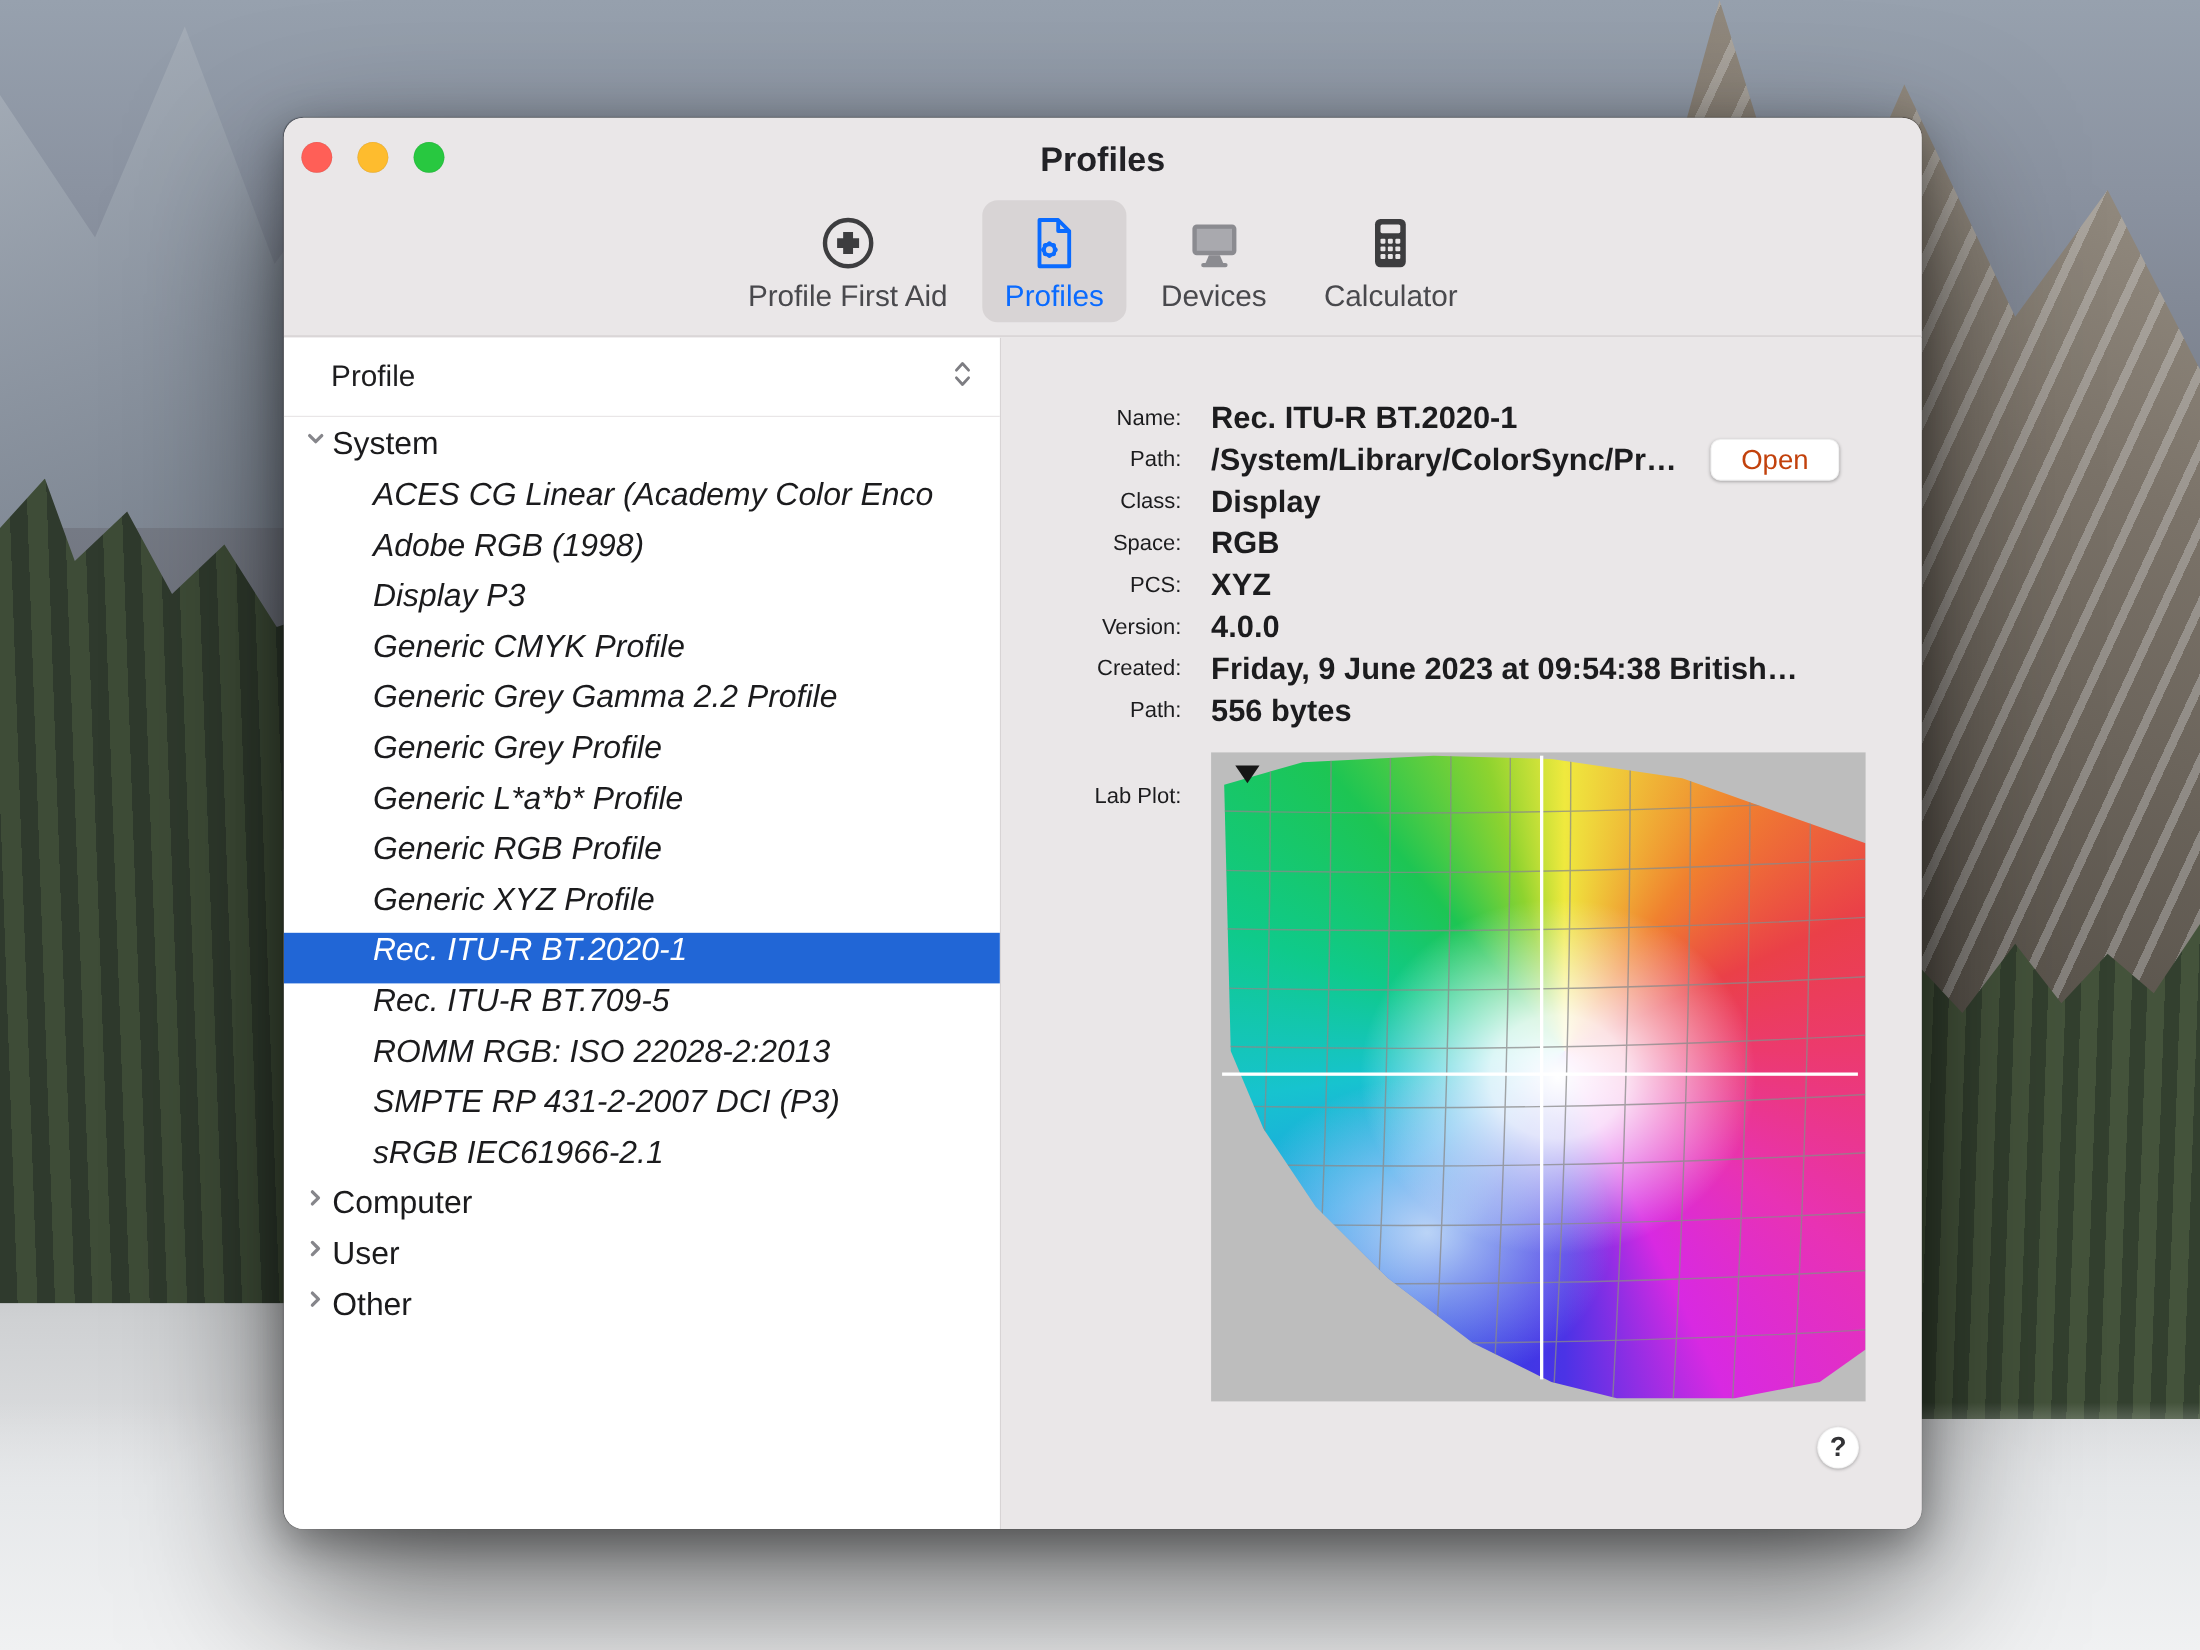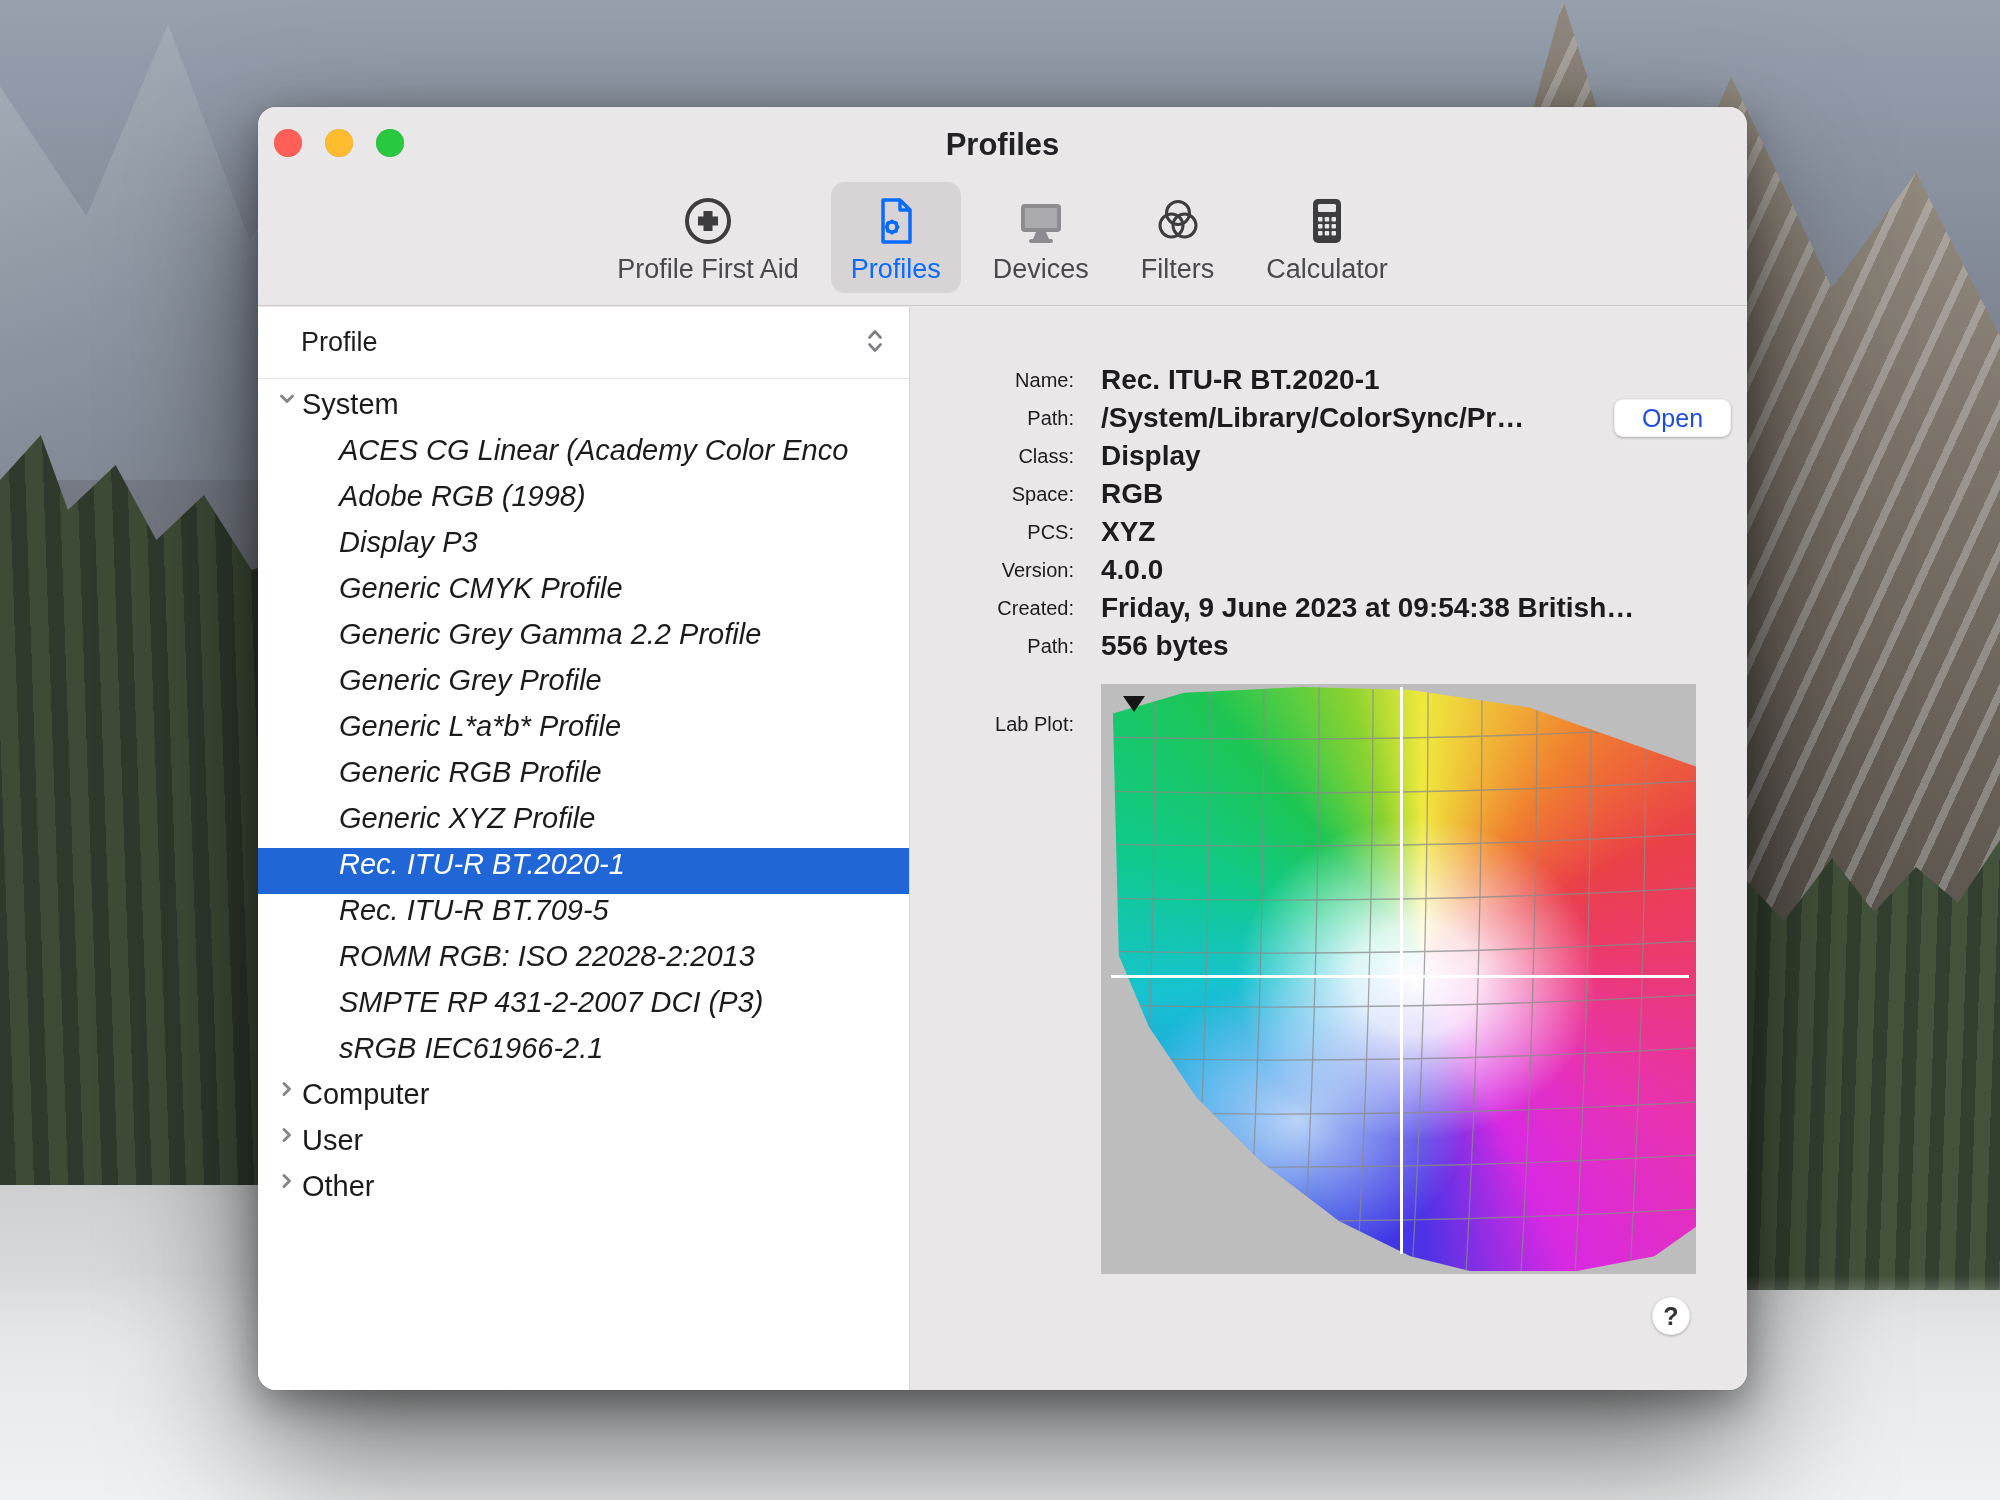--- a/index.html
+++ b/index.html
@@ -69,23 +69,23 @@
   .row .chev { width:30px; margin-left:14px; display:flex; align-items:center; justify-content:center; flex:none; }
   .item-row { padding-left:81px;font-style:italic; }
   .item-row.selected { background:#2166d6; color:#ffffff; }
 
   .details { flex:1; position:relative; background:#eae7e8; }
   .detail-grid { display:grid; grid-template-columns:164px 1fr; column-gap:27px; padding-top:54px; }
   .d-label { text-align:right; font-size:20px; color:#1c1c1e; line-height:38px; }
   .d-value { font-size:28px; font-weight:700; color:#1c1c1e; line-height:38px; white-space:nowrap; overflow:hidden; }
   .d-label.plot-label { padding-top:40px; }
 
-  .open-btn { position:absolute; left:704px; top:92px; width:117px; height:38px;
+  .open-btn { position:absolute; left:645px; top:92px; width:117px; height:38px;
     background:#ffffff; border:none; border-radius:9px; font-family:"Liberation Sans",sans-serif;
-    font-size:25px; color:#1d4ed8; box-shadow:0 1px 3px rgba(0,0,0,.28), inset 0 0 0 1px rgba(0,0,0,.06);
+    font-size:25px; color:#c2410c; box-shadow:0 1px 3px rgba(0,0,0,.28), inset 0 0 0 1px rgba(0,0,0,.06);
     display:flex; align-items:center; justify-content:center; }
 
   
   .plot { position:relative; width:595px; height:590px; margin-top:19px; background:#bdbdbd; overflow:hidden; }
   .gamut { position:absolute; inset:0;
     clip-path:polygon(2% 5%,14% 1.5%,34% 0.5%,52% 1%,72% 4%,100% 14%,100% 92%,93% 97%,80% 99.5%,62% 99.5%,52% 97%,40% 91%,27% 81%,16% 70%,8% 58%,3% 46%);
   }
   .gamut-fill { position:absolute; inset:0;
     background:
       radial-gradient(ellipse 42% 38% at 53% 50%, rgba(255,255,255,1) 0%, rgba(255,255,255,.85) 25%, rgba(255,255,255,0) 72%),
@@ -161,32 +161,20 @@
           <svg width="54" height="54" viewBox="0 0 54 54">
             <rect x="7" y="10" width="40" height="28" rx="4" fill="#8b8b90"></rect>
             <rect x="11" y="14" width="32" height="20" fill="#a9a9ae"></rect>
             <path d="M22 38 h10 l3 7 h-16 z" fill="#8b8b90"></path>
             <rect x="15" y="45" width="24" height="4" rx="2" fill="#8b8b90"></rect>
           </svg>
         </span>
         <span class="tool-label">Devices</span>
       </div>
 
-      <div class="tool-item">
-        <span class="tool-icon">
-          <svg width="54" height="54" viewBox="0 0 54 54">
-            <g fill="none" stroke="#3d3d3f" stroke-width="3">
-              <circle cx="27" cy="19" r="11.5"></circle>
-              <circle cx="20.5" cy="31.5" r="11.5"></circle>
-              <circle cx="33.5" cy="31.5" r="11.5"></circle>
-            </g>
-          </svg>
-        </span>
-        <span class="tool-label">Filters</span>
-      </div>
 
       <div class="tool-item">
         <span class="tool-icon">
           <svg width="54" height="54" viewBox="0 0 54 54">
             <rect x="13" y="5" width="28" height="44" rx="5" fill="#3d3d3f"></rect>
             <rect x="18" y="10" width="18" height="8" rx="1.5" fill="#e9e6e7"></rect>
             <g fill="#e9e6e7">
               <rect x="18" y="23" width="4.5" height="4.5" rx="1"></rect>
                 <rect x="24.7" y="23" width="4.5" height="4.5" rx="1"></rect>
                 <rect x="31.5" y="23" width="4.5" height="4.5" rx="1"></rect>

